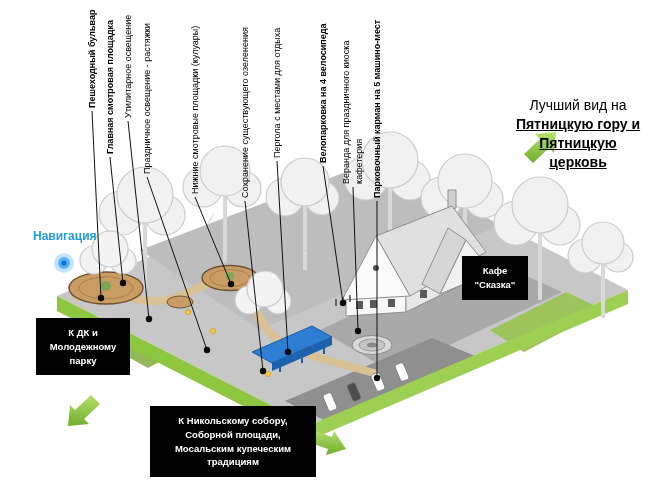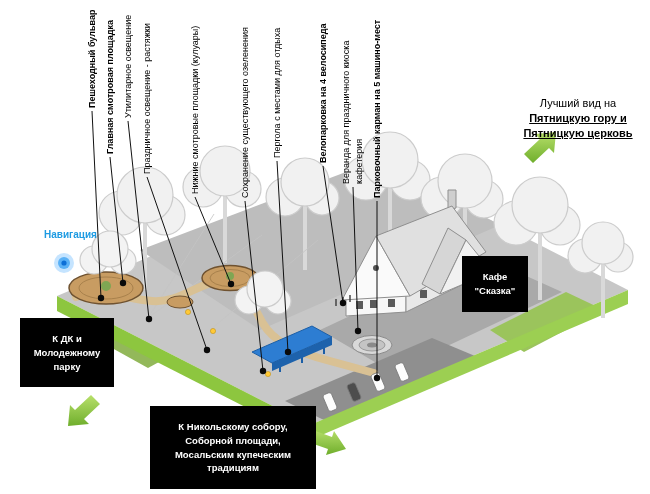--- a/index.html
+++ b/index.html
@@ -18,30 +18,30 @@
   .c4{left:141px;height:166px;}
   .c5{left:189px;height:186px;}
   .c6{left:239px;height:190px;}
   .c7{left:271px;height:150px;}
   .c8{left:317px;height:155px;font-weight:bold;}
   .c9{left:340px;height:176px;width:27px;}
   .c10{left:371px;height:190px;font-weight:bold;}
 
   .blackbox{position:absolute;background:#000;color:#fff;font-weight:bold;
             font-size:9.5px;line-height:1.45;text-align:center;
-            white-space:pre-line;padding:14px 4px;box-sizing:border-box;}
-  .box-dk{left:20px;top:318px;width:94px;}
+            white-space:pre-line;padding:8px 4px;box-sizing:border-box;}
+  .box-dk{left:36px;top:318px;width:94px;}
   .box-nikolsky{left:150px;top:406px;width:166px;}
   .box-cafe{left:462px;top:256px;width:66px;}
 
-  .nav-label{position:absolute;left:44px;top:229px;color:#1e9be2;
-             font-weight:bold;font-size:10px;}
+  .nav-label{position:absolute;left:33px;top:229px;color:#1e9be2;
+             font-weight:bold;font-size:12px;}
 
   .view-note{position:absolute;left:512px;top:96px;width:132px;
-             text-align:center;font-size:11px;line-height:1.35;}
+             text-align:center;font-size:14px;line-height:1.35;}
   .view-note .emph{font-weight:bold;white-space:pre-line;display:block;text-decoration:underline;}
 </style>
 </head>
 <body>
 
 <div class="stage">
 
   <svg width="650" height="494" viewBox="0 0 650 494">
     <defs>
       <linearGradient id="ag" x1="0" y1="0" x2="0" y2="1">

